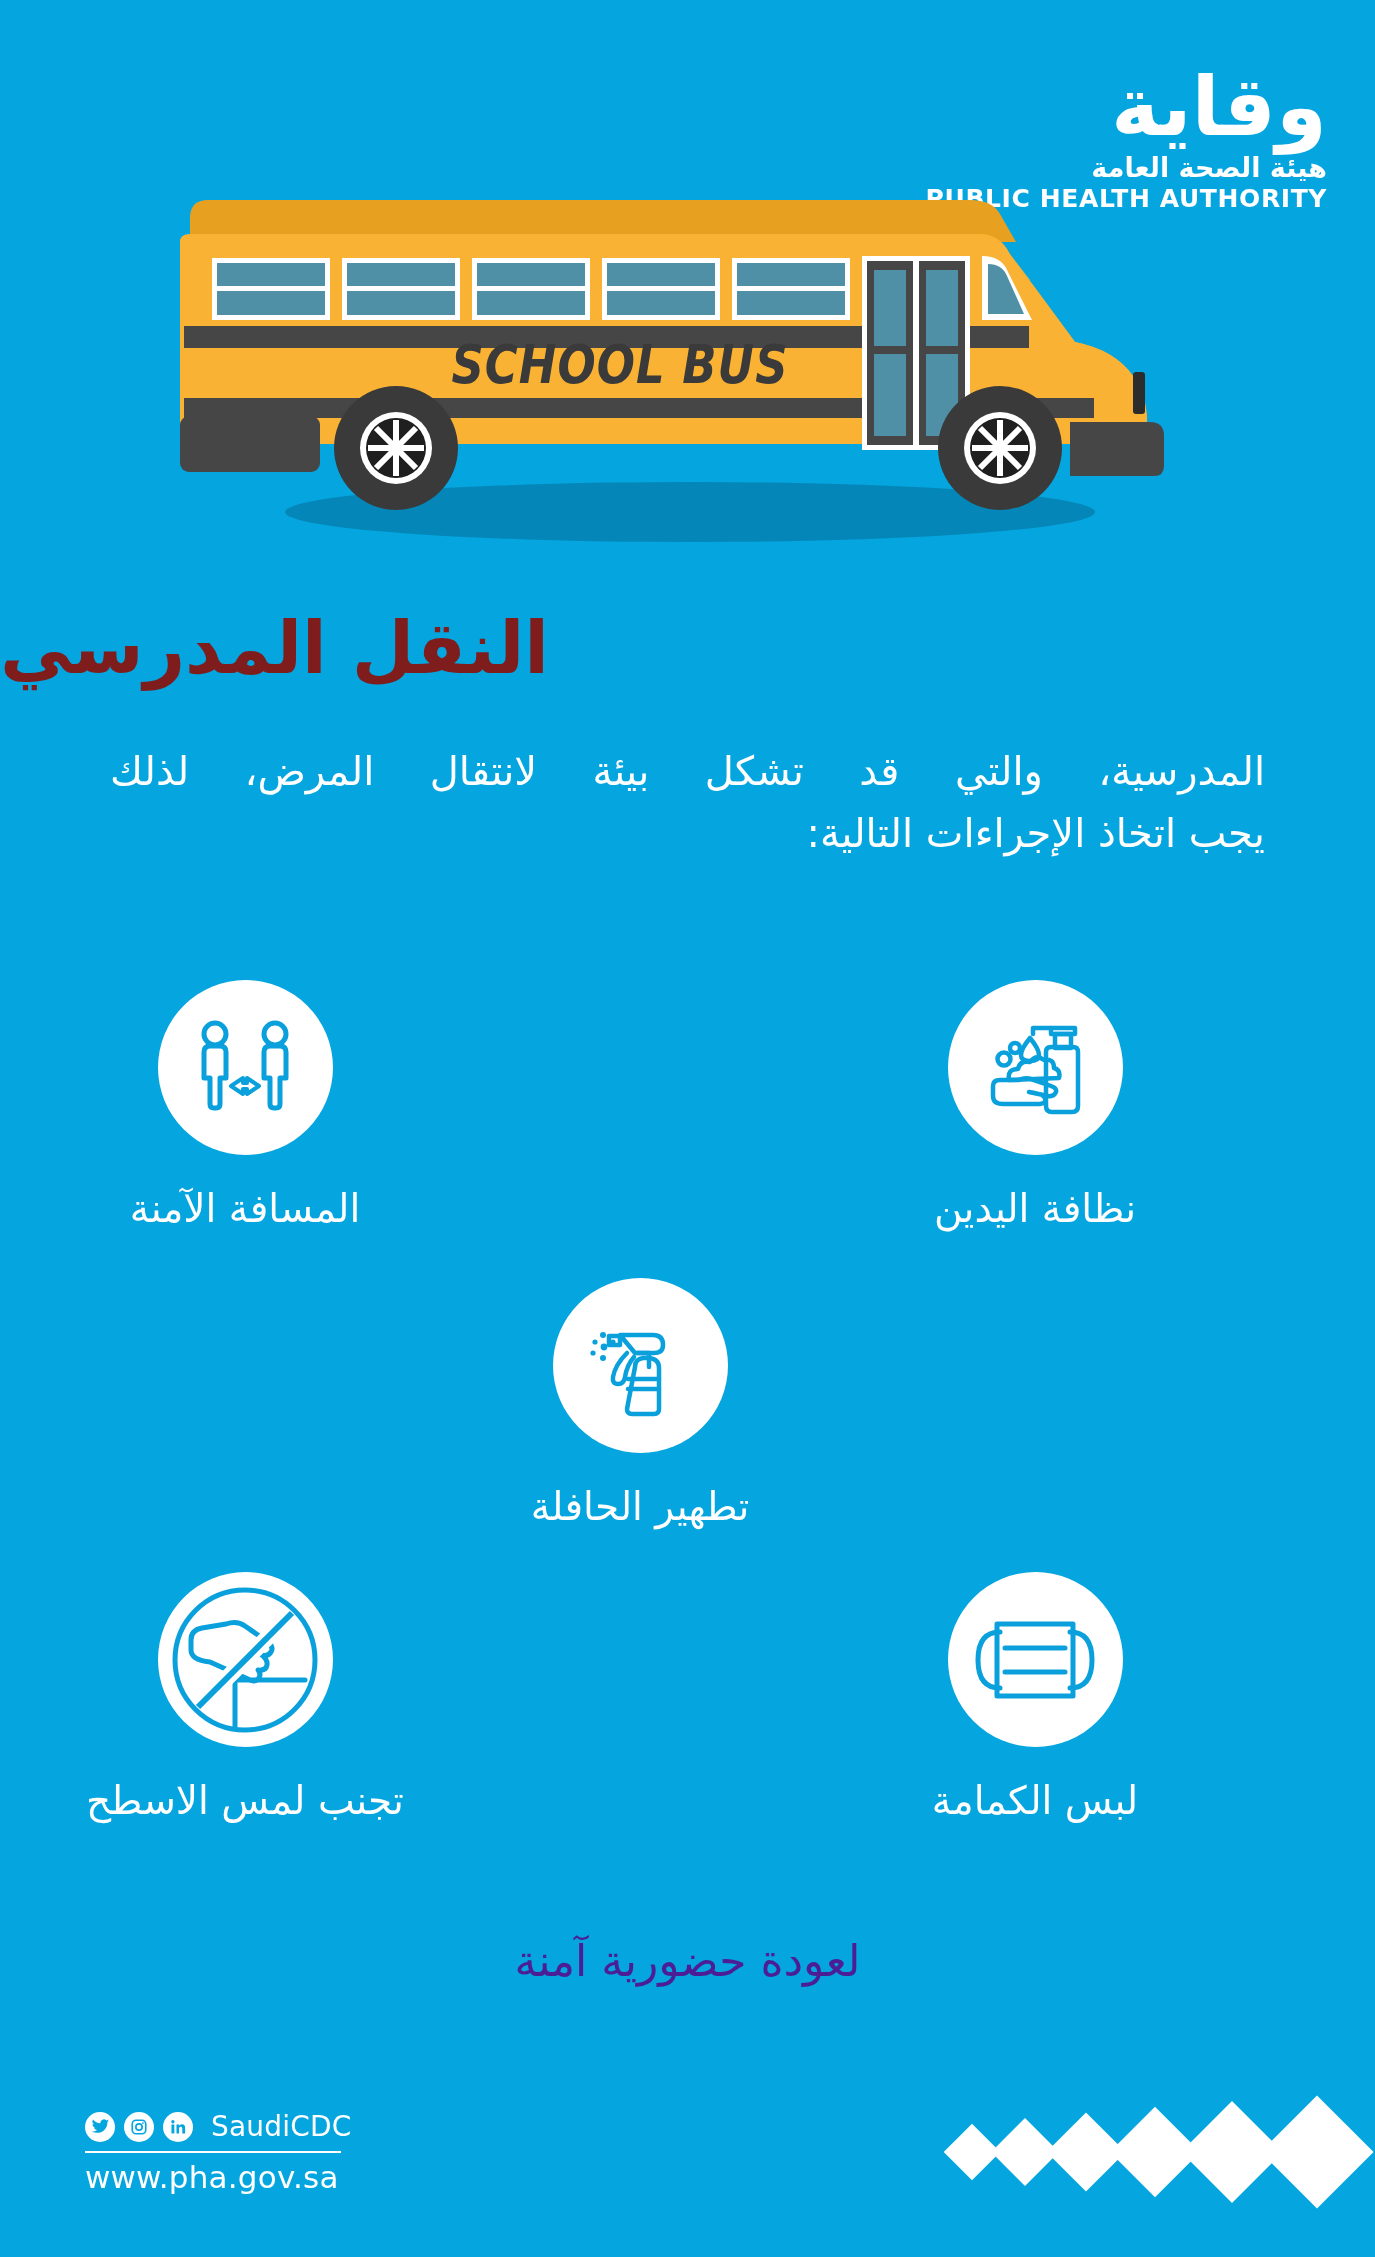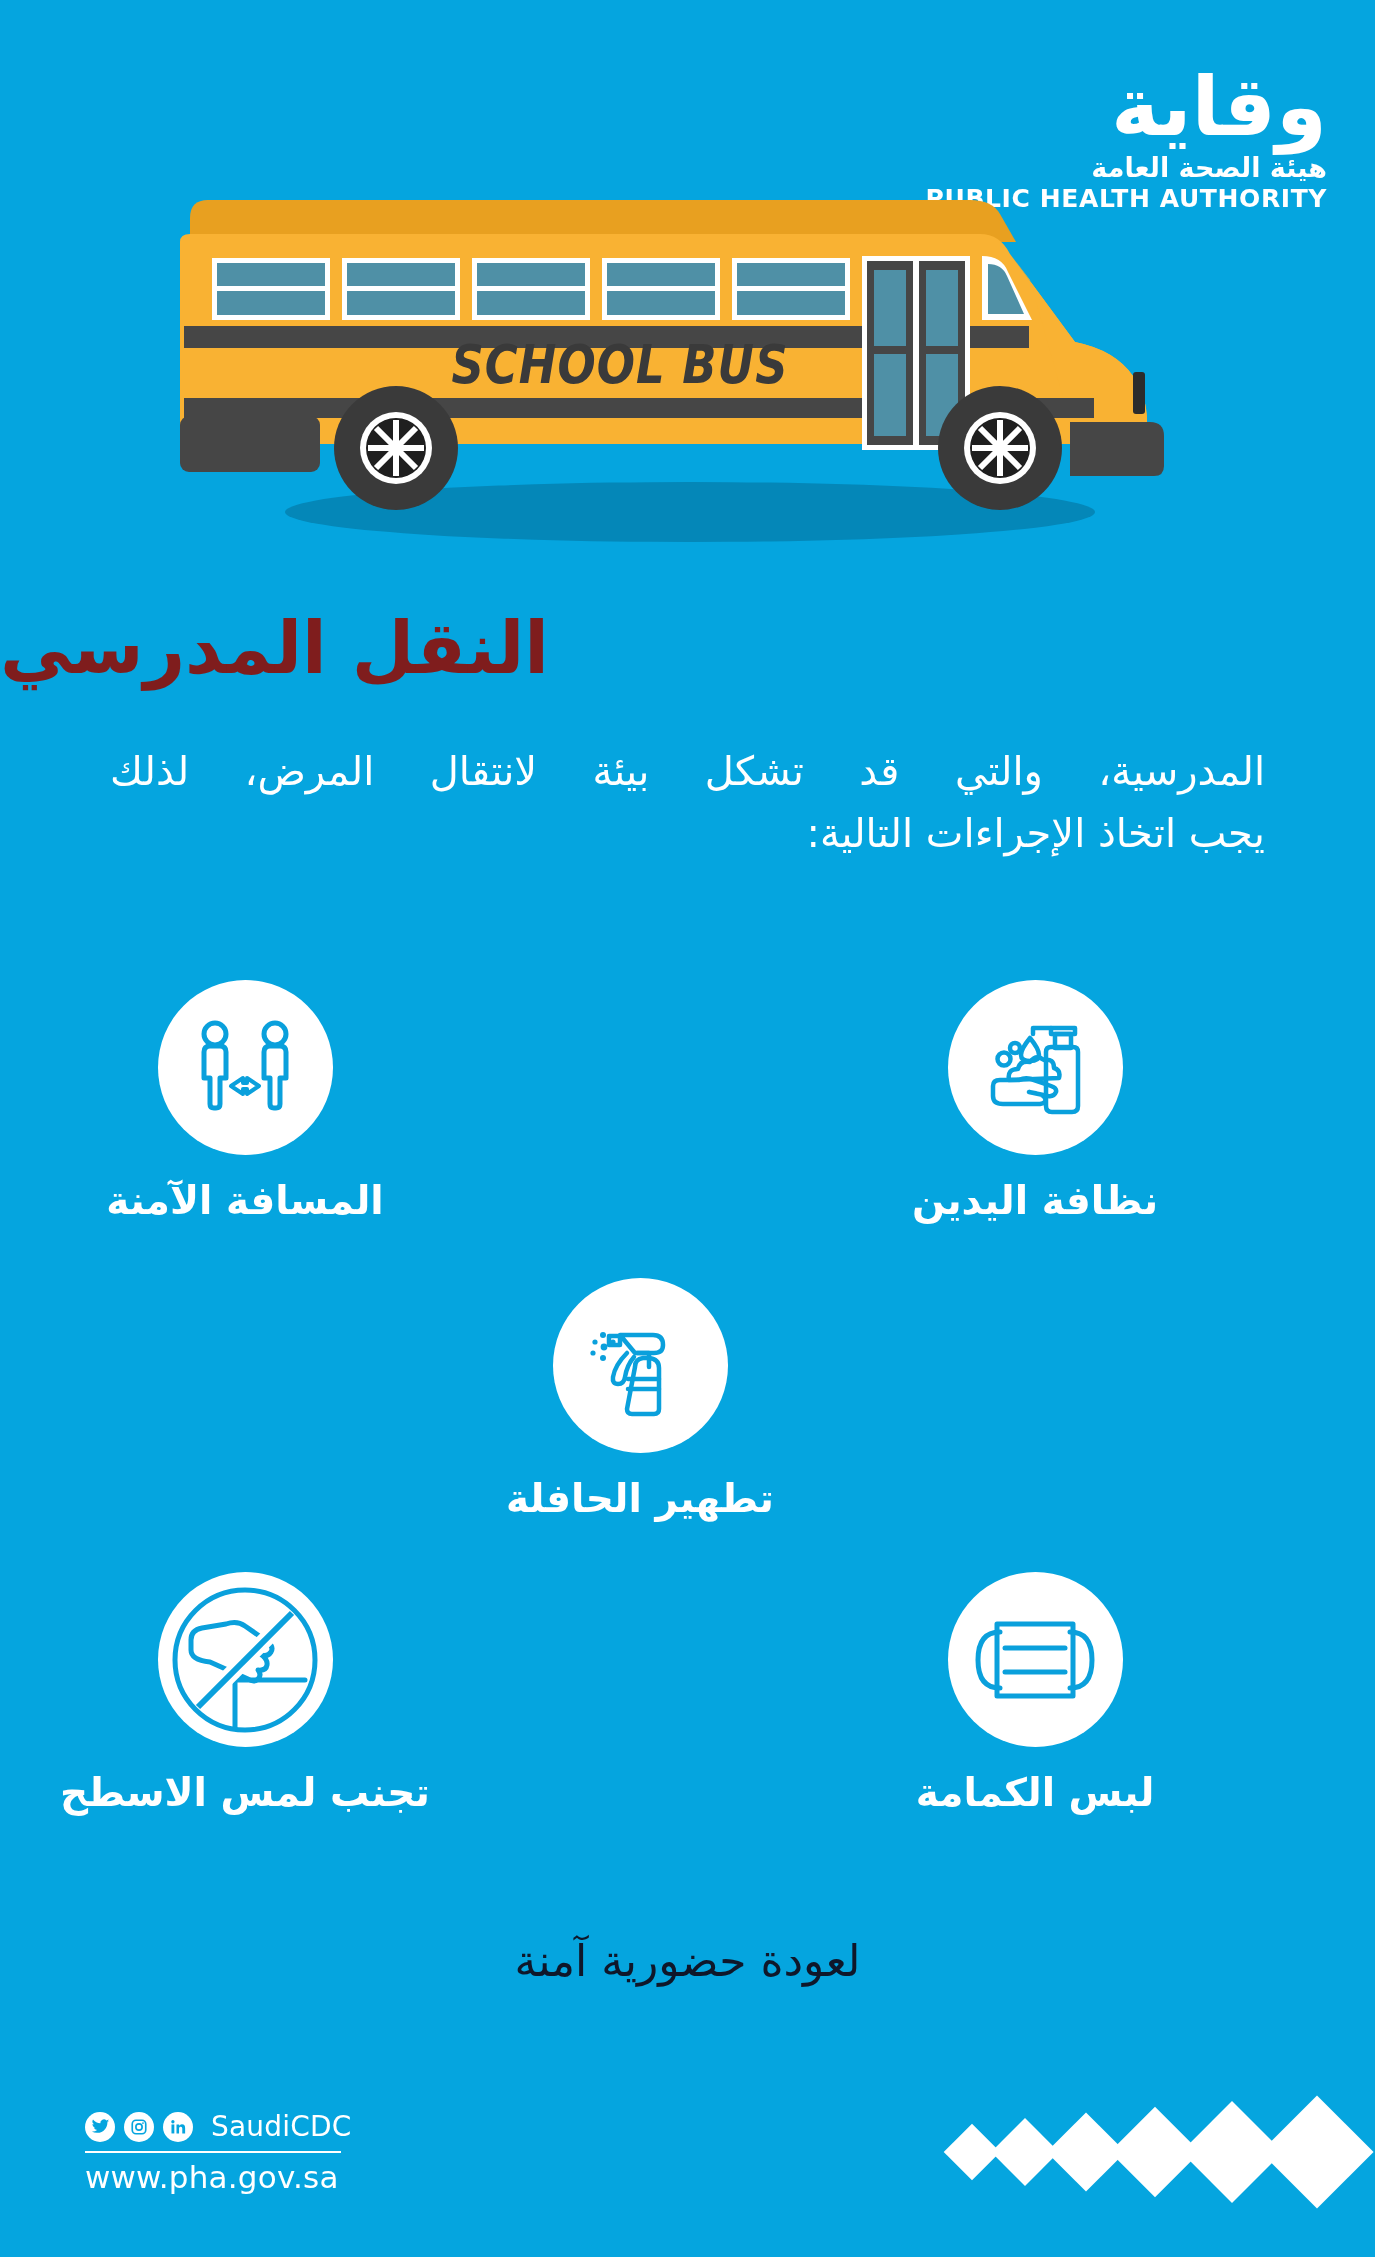--- a/index.html
+++ b/index.html
@@ -98,44 +98,44 @@
     height: 175px;
     margin: 0 auto;
     border-radius: 50%;
     background: #ffffff;
     display: flex;
     align-items: center;
     justify-content: center;
   }
   .disc svg { display: block; }
   .item-label {
-    margin-top: 22px;
+    margin-top: 30px;
     direction: rtl;
     color: #ffffff;
     font-size: 39px;
-    font-weight: 700;
+    font-weight: 400;
     line-height: 1.25;
     white-space: nowrap;
   }
 
   #item-distance { top: 980px; left: 35px; }
   #item-hands    { top: 980px; left: 825px; }
   #item-sanitize { top: 1278px; left: 430px; }
   #item-surfaces { top: 1572px; left: 35px; }
   #item-mask     { top: 1572px; left: 825px; }
 
   
   .tagline {
     position: absolute;
     top: 1935px;
     left: 0;
     width: 1375px;
     text-align: center;
     direction: rtl;
-    color: #0f172a;
+    color: #4c1d95;
     font-size: 44px;
     font-weight: 400;
   }
 
   
   .footer-left {
     position: absolute;
     left: 85px;
     top: 2110px;
     width: 270px;

